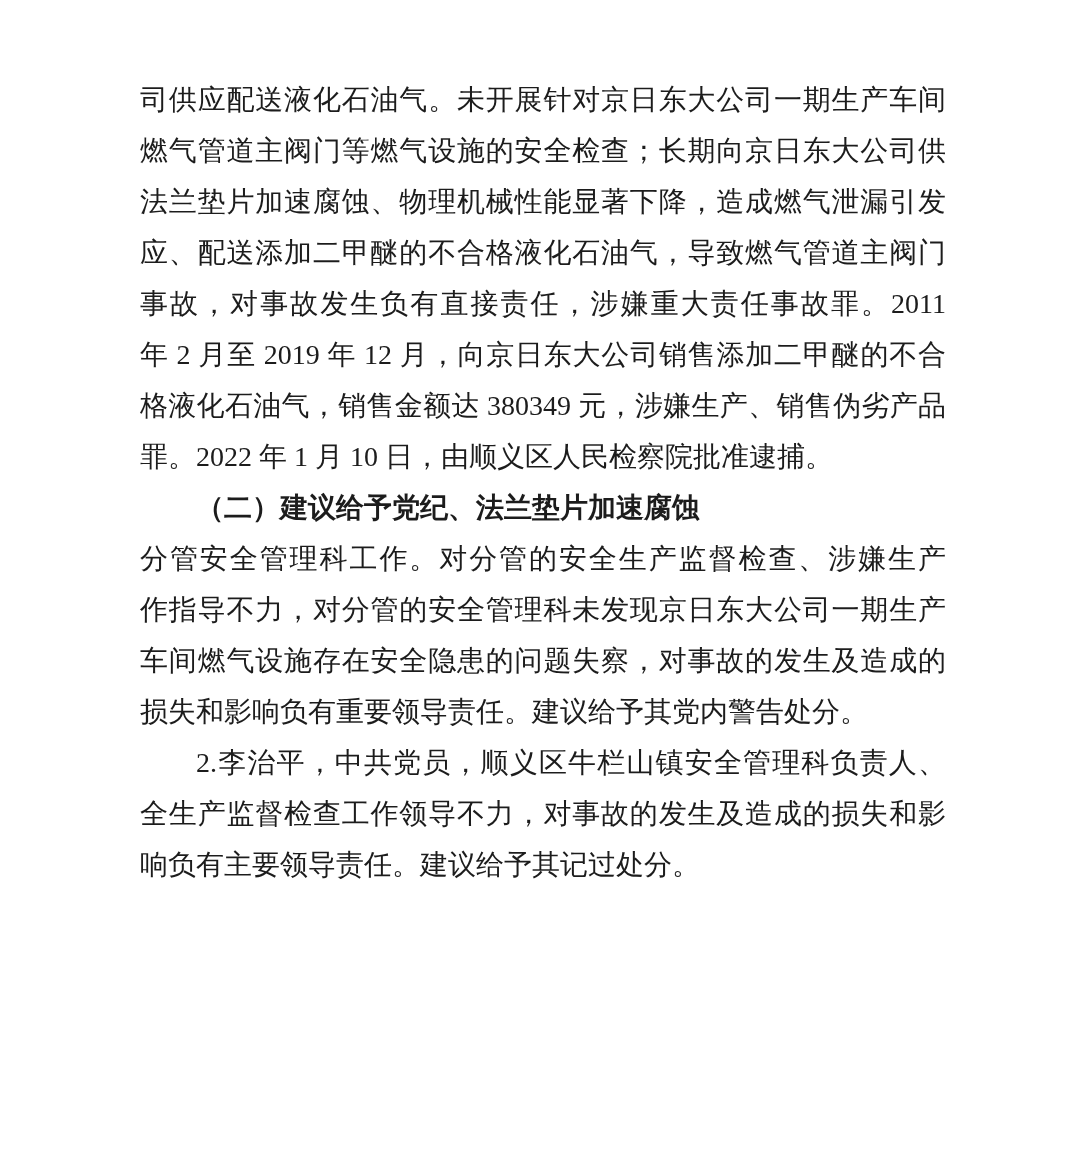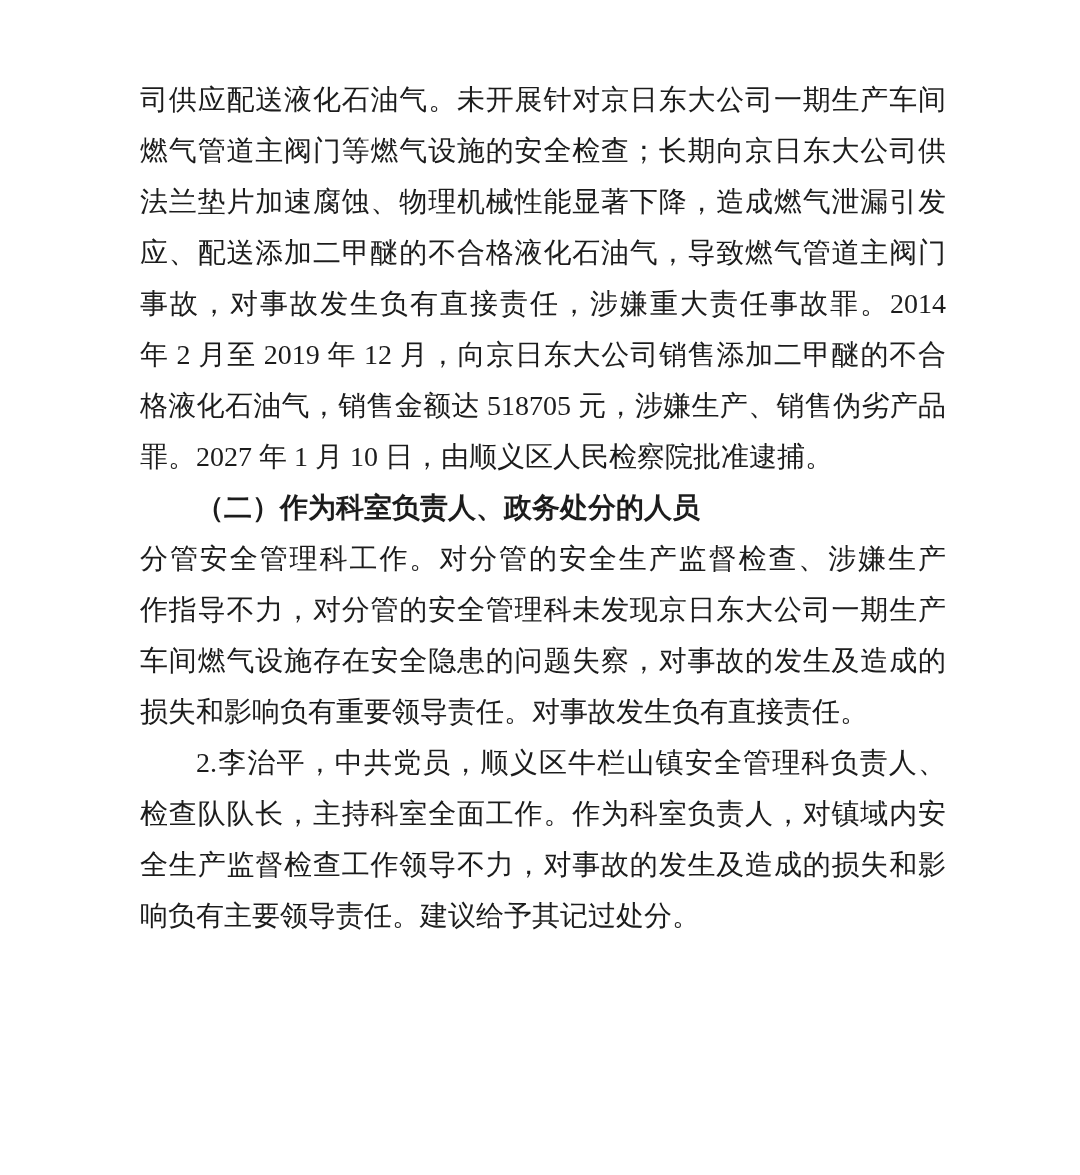--- a/index.html
+++ b/index.html
@@ -49,37 +49,36 @@
 <body>
 
 <div class="page">
   <div class="text-block">
 
     <div class="para">
       <div class="line">司供应配送液化石油气。未开展针对京日东大公司一期生产车间</div>
       <div class="line">燃气管道主阀门等燃气设施的安全检查；长期向京日东大公司供</div>
       <div class="line">法兰垫片加速腐蚀、物理机械性能显著下降，造成燃气泄漏引发</div>
       <div class="line">应、配送添加二甲醚的不合格液化石油气，导致燃气管道主阀门</div>
-      <div class="line">事故，对事故发生负有直接责任，涉嫌重大责任事故罪。2014</div>
+      <div class="line">事故，对事故发生负有直接责任，涉嫌重大责任事故罪。2011</div>
       <div class="line">年 2 月至 2019 年 12 月，向京日东大公司销售添加二甲醚的不合</div>
-      <div class="line">格液化石油气，销售金额达 518705 元，涉嫌生产、销售伪劣产品</div>
-      <div class="line last">罪。2027 年 1 月 10 日，由顺义区人民检察院批准逮捕。</div>
+      <div class="line">格液化石油气，销售金额达 380349 元，涉嫌生产、销售伪劣产品</div>
+      <div class="line last">罪。2022 年 1 月 10 日，由顺义区人民检察院批准逮捕。</div>
     </div>
 
 
-    <div class="line heading">（二）作为科室负责人、政务处分的人员</div>
+    <div class="line heading">（二）建议给予党纪、法兰垫片加速腐蚀</div>
 
     <div class="para">
       <div class="line">分管安全管理科工作。对分管的安全生产监督检查、涉嫌生产</div>
       <div class="line">作指导不力，对分管的安全管理科未发现京日东大公司一期生产</div>
       <div class="line">车间燃气设施存在安全隐患的问题失察，对事故的发生及造成的</div>
-      <div class="line last">损失和影响负有重要领导责任。对事故发生负有直接责任。</div>
+      <div class="line last">损失和影响负有重要领导责任。建议给予其党内警告处分。</div>
     </div>
 
     <div class="para">
       <div class="line indent">2.李治平，中共党员，顺义区牛栏山镇安全管理科负责人、</div>
-      <div class="line">检查队队长，主持科室全面工作。作为科室负责人，对镇域内安</div>
       <div class="line">全生产监督检查工作领导不力，对事故的发生及造成的损失和影</div>
       <div class="line last">响负有主要领导责任。建议给予其记过处分。</div>
     </div>
 
   </div>
 </div>
 
 </body></html>

